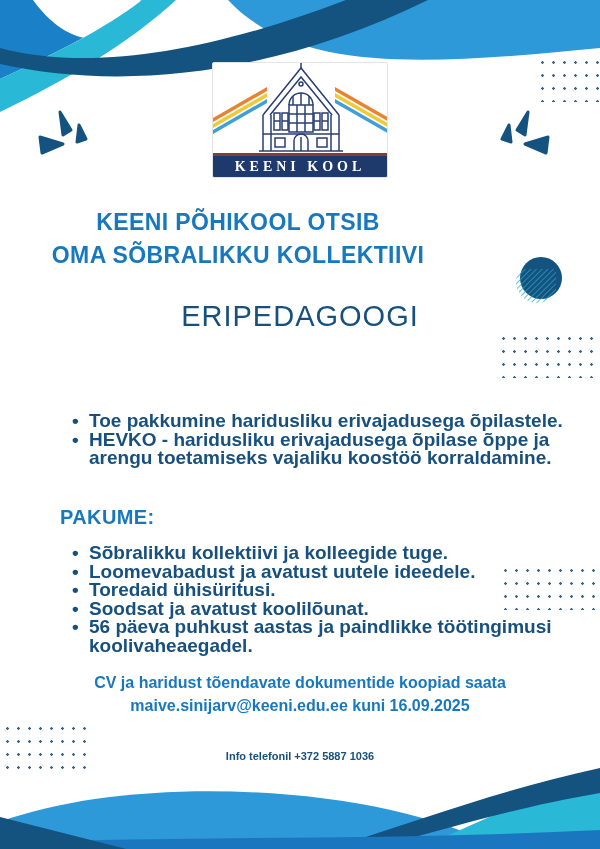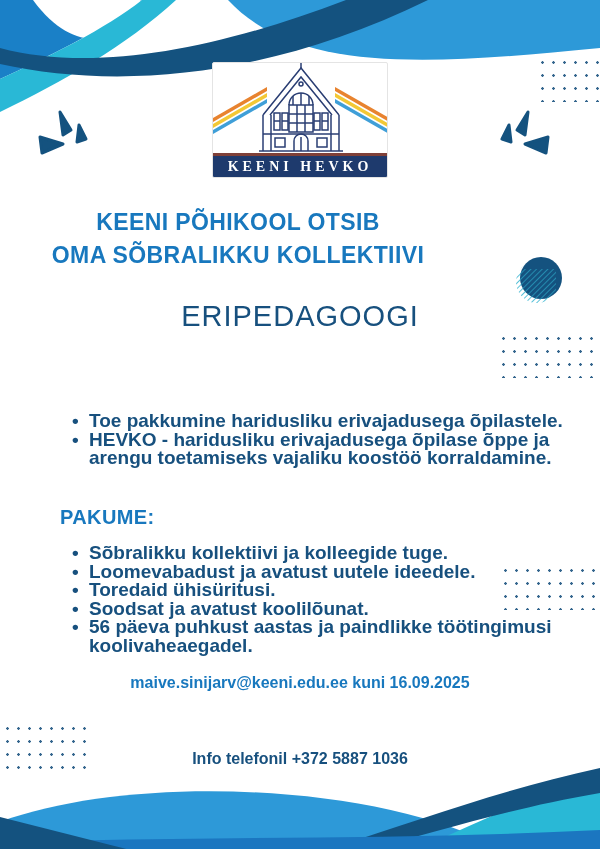--- a/index.html
+++ b/index.html
@@ -60,21 +60,21 @@
   .bullets li{position:relative; padding-left:25px;}
   .bullets li::before{
     content:"•"; position:absolute; left:8px; top:0; color:var(--navyText,#17507e);
   }
   .cv-block{
     left:0; width:600px; top:672px; text-align:center;
     color:var(--accent,#1878be); font-size:16px; font-weight:800; line-height:22.5px;
   }
   .phone-line{
     left:0; width:600px; top:750px; text-align:center;
-    color:var(--navyText,#17507e); font-size:16px; font-weight:800;
+    color:var(--navyText,#17507e); font-size:11px; font-weight:800;
   }
 </style>
 </head>
 <body>
 
 <div class="poster">
 
   <svg class="abs" style="left:0;top:0" width="600" height="245" viewBox="0 0 600 245">
 
     <path class="f-sky" d="M228,0 C295,72 420,66 600,48 L600,0 Z"></path>
@@ -146,21 +146,21 @@
 
         <path d="M81,88 L81,78 A7,7 0 0 1 95,78 L95,88 M88,74 L88,88"></path>
 
         <rect x="62" y="75" width="10" height="9"></rect>
         <rect x="104" y="75" width="10" height="9"></rect>
 
         <path d="M46,88 L130,88"></path>
       </g>
     </svg>
     <div class="logo-maroon"></div>
-    <div class="logo-banner">KEENI HEVKO</div>
+    <div class="logo-banner">KEENI KOOL</div>
   </div>
 
   <div class="abs headline">
     <div>KEENI PÕHIKOOL OTSIB</div>
     <div>OMA SÕBRALIKKU KOLLEKTIIVI</div>
   </div>
 
   <div class="abs position-title">ERIPEDAGOOGI</div>
 
   <svg class="abs" style="left:516px;top:255px" width="50" height="50" viewBox="0 0 50 50">
@@ -192,20 +192,21 @@
     <li>Sõbralikku kollektiivi ja kolleegide tuge.</li>
     <li>Loomevabadust ja avatust uutele ideedele.</li>
     <li>Toredaid ühisüritusi.</li>
     <li>Soodsat ja avatust koolilõunat.</li>
     <li>56 päeva puhkust aastas ja paindlikke töötingimusi koolivaheaegadel.</li>
   </ul>
 
   <div class="abs dots" style="left:500px;top:564px;width:100px;height:46px;"></div>
 
   <div class="abs cv-block">
+    <div>CV ja haridust tõendavate dokumentide koopiad saata</div>
     <div>maive.sinijarv@keeni.edu.ee kuni 16.09.2025</div>
   </div>
 
   <div class="abs dots" style="left:2px;top:722px;width:92px;height:50px;"></div>
 
   <div class="abs phone-line">Info telefonil +372 5887 1036</div>
 
   <svg class="abs" style="left:0;top:760px" width="600" height="89" viewBox="0 0 600 89">
 
     <path class="f-sky" d="M-60,95 C40,8 380,12 510,95 Z"></path>

